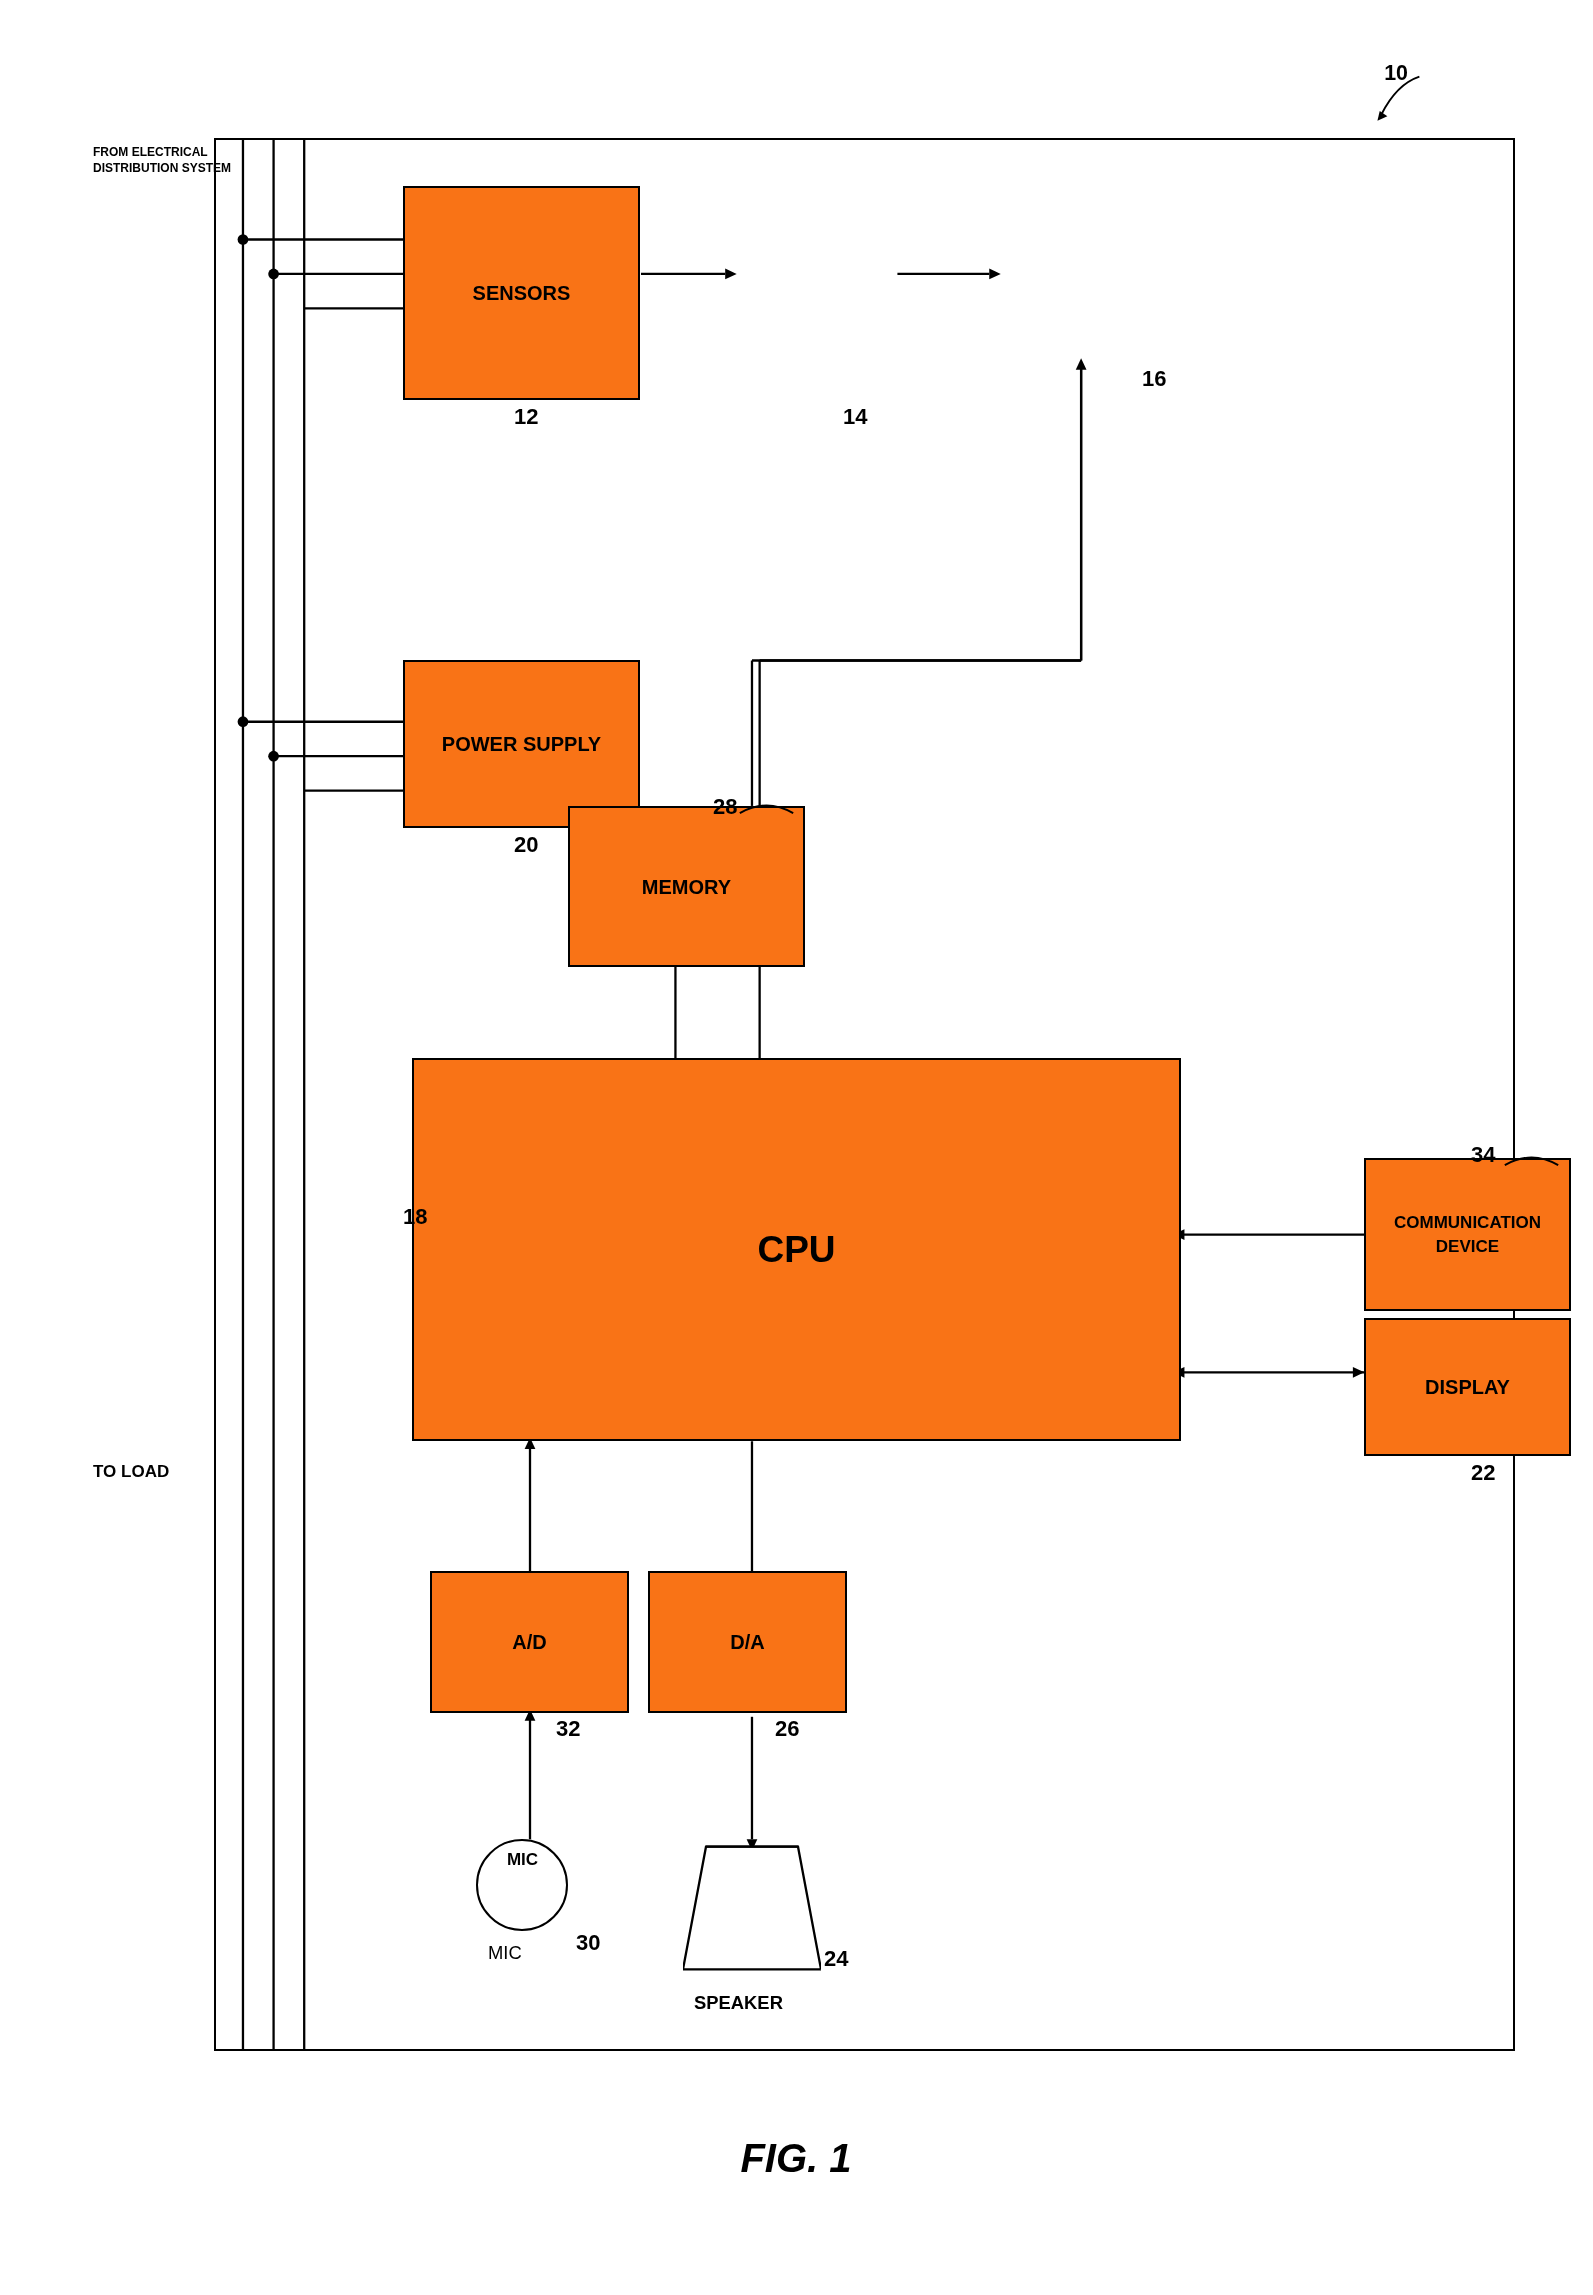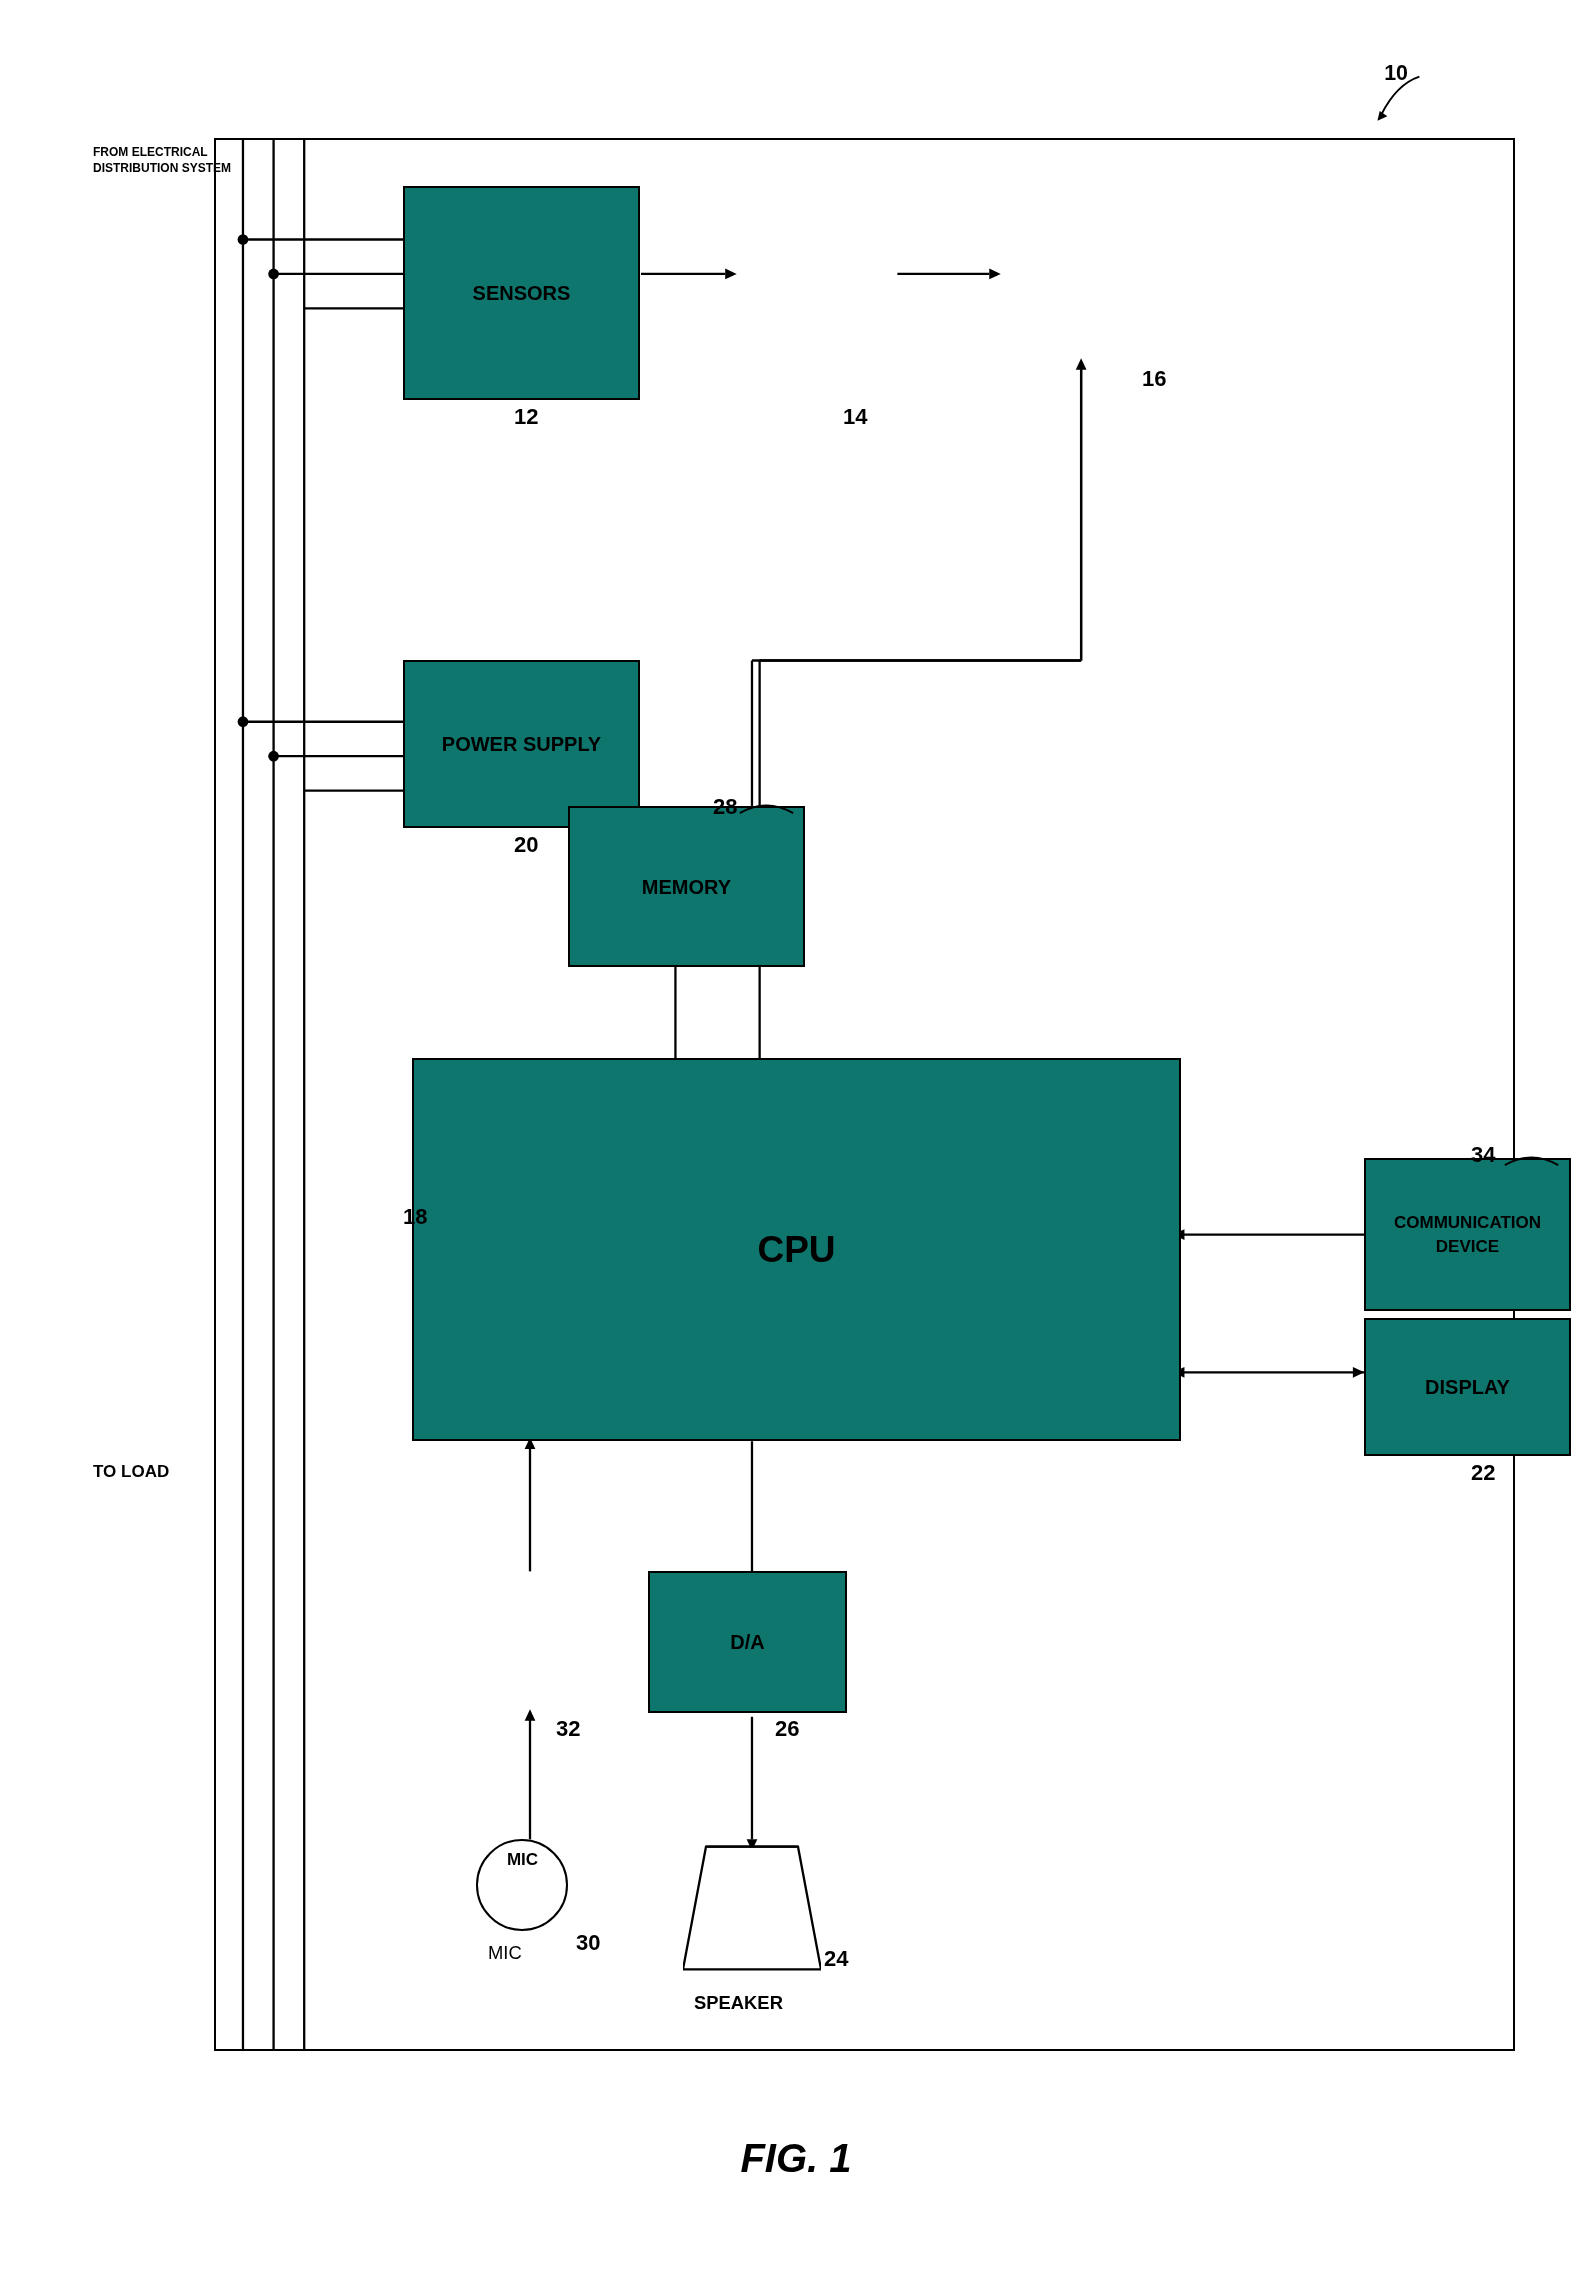--- a/index.html
+++ b/index.html
@@ -49,21 +49,21 @@
       position: absolute;
       top: 1416px;
       left: 47px;
       font-size: 17px;
       font-weight: bold;
     }
     
     .block {
       position: absolute;
       border: 2.3px solid #000;
-      background: #0f766e;
+      background: #f97316;
       display: flex;
       align-items: center;
       justify-content: center;
       text-align: center;
       font-size: 20px;
       font-weight: bold;
       line-height: 1.4;
     }
     
     .ref-label {
@@ -231,20 +231,23 @@
       <span>34</span>
     </div>
 
     <div class="block" style="left:1148px; top:1178px; width:207px; height:138px;justify-content:center;">
       <span>DISPLAY</span>
     </div>
     <div class="ref-label" style="left:1255px; top:1320px;text-align:center;">
       <span>22</span>
     </div>
 
+    <div class="block" style="left:214px; top:1431px; width:199px; height:142px;">
+      <span>A/D</span>
+    </div>
     <div class="ref-label" style="left:340px; top:1576px;">
       <span>32</span>
     </div>
 
     <div class="block" style="left:432px; top:1431px; width:199px; height:142px;">
       <span>D/A</span>
     </div>
     <div class="ref-label" style="left:559px; top:1576px;">
       <span>26</span>
     </div>

